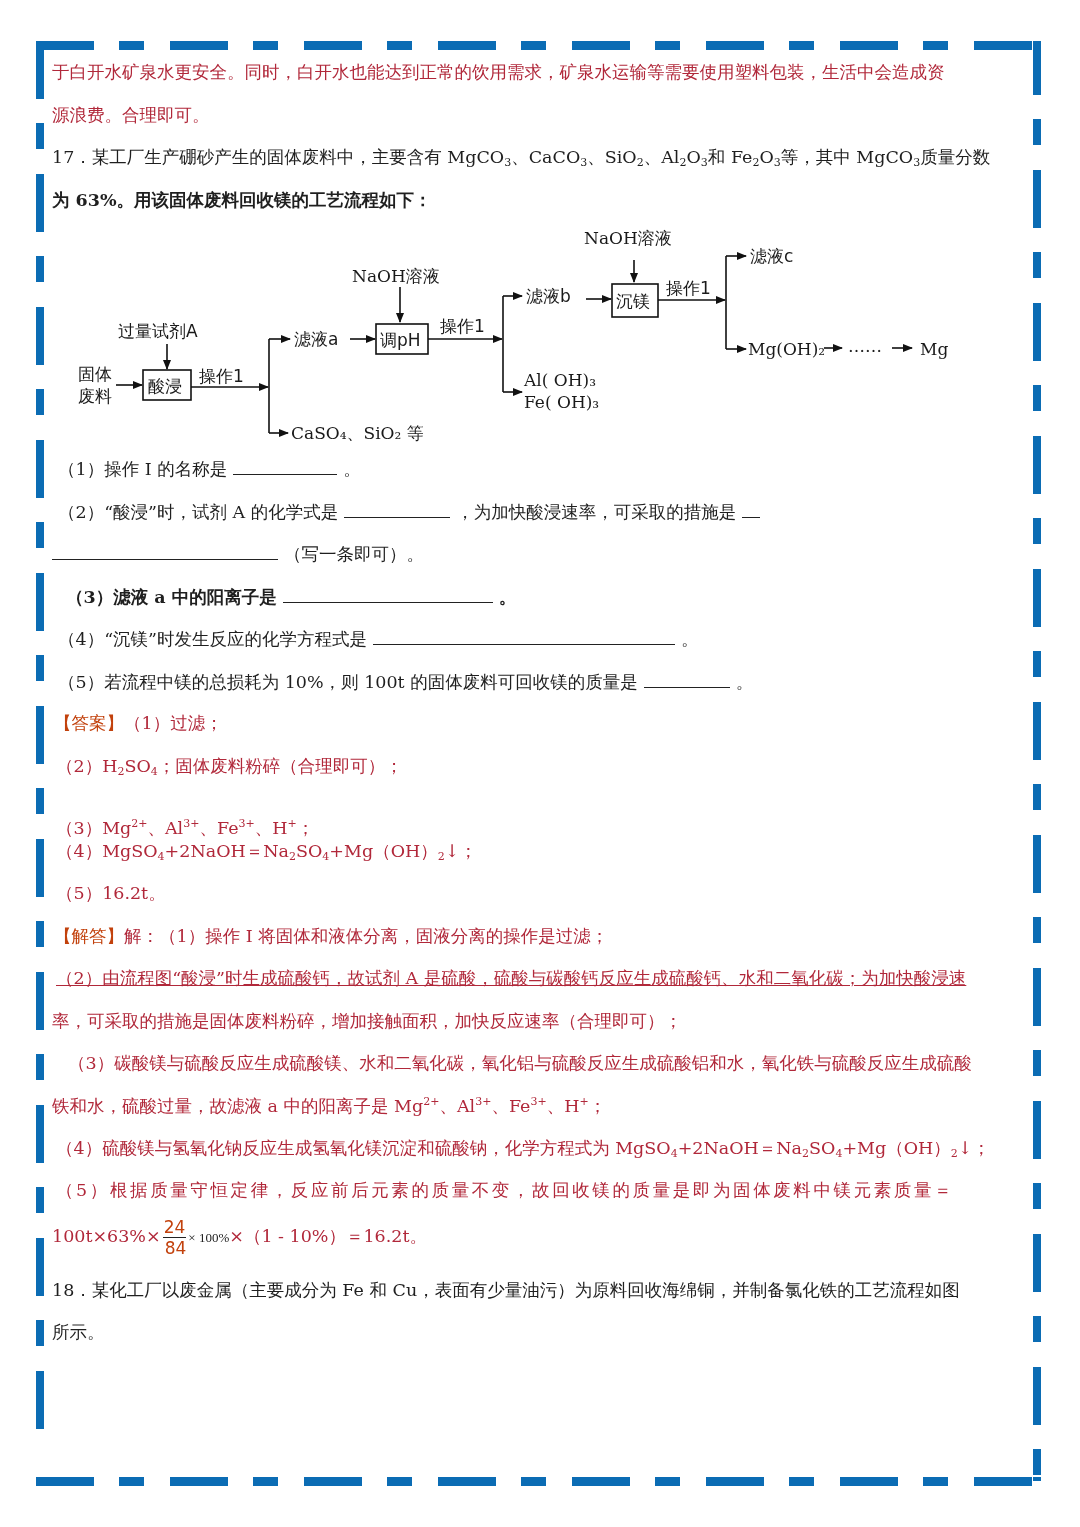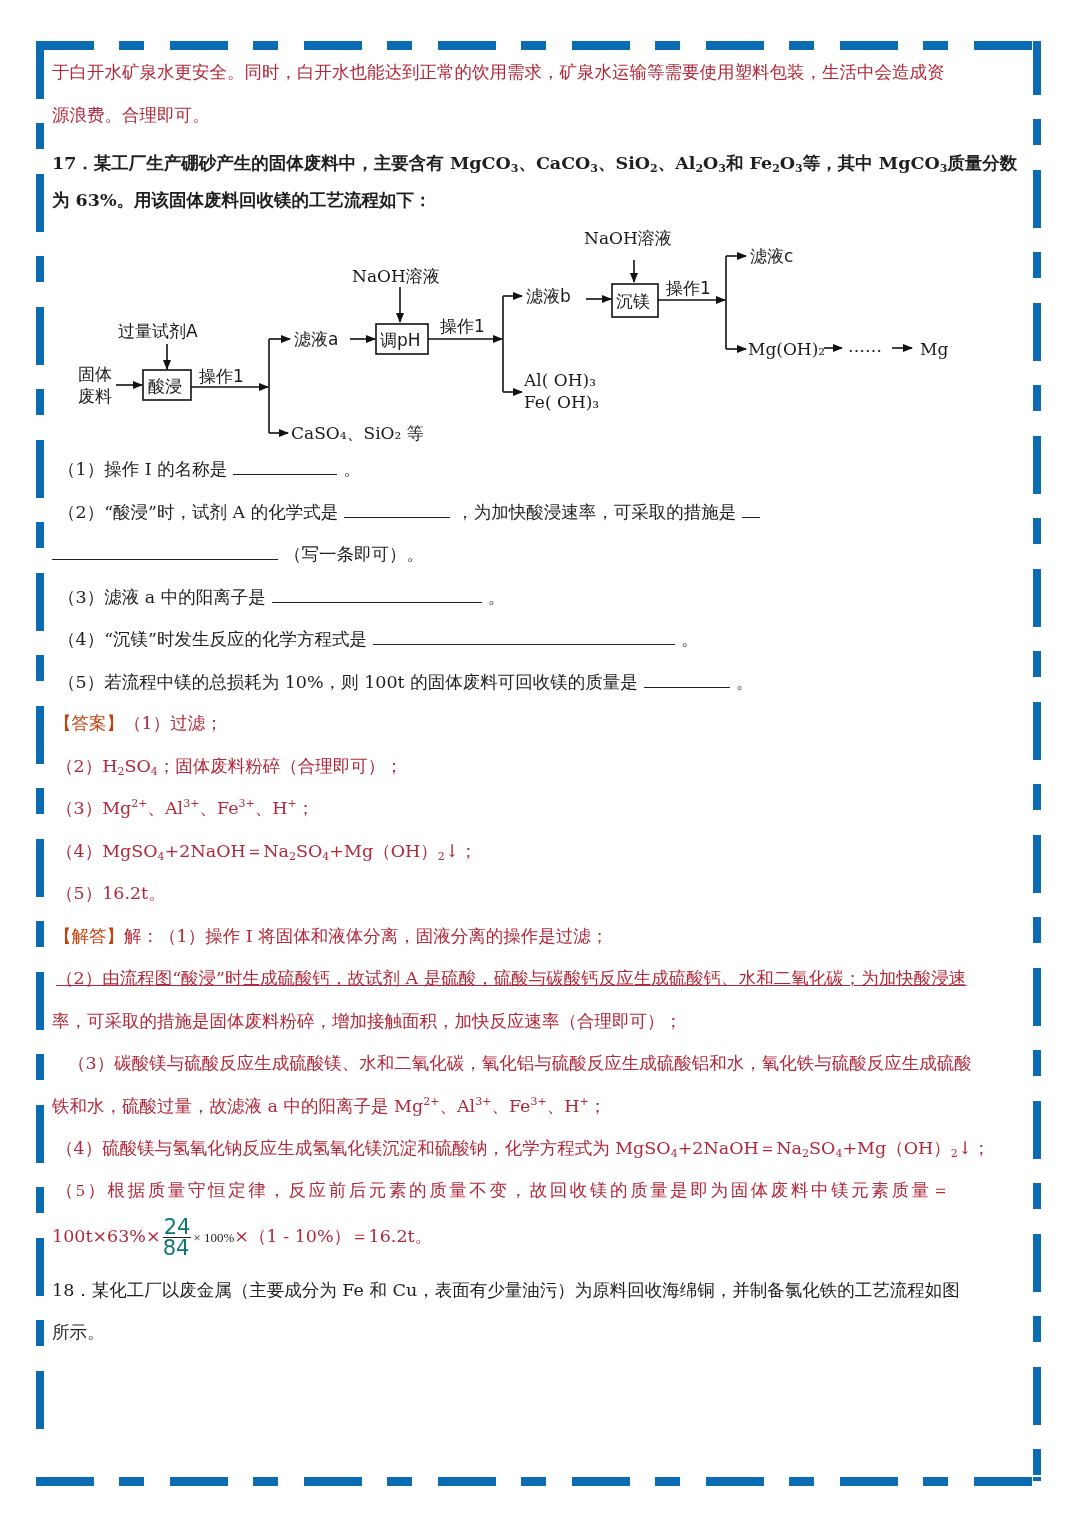--- a/index.html
+++ b/index.html
@@ -18,42 +18,42 @@
     background: repeating-linear-gradient(180deg, #0b6cb4 0 58px, transparent 58px 82px, #0b6cb4 82px 108px, transparent 108px 133px);
     background-position: 0 -4px; }
 
   .line { position: absolute; left: 52px; font-size: 17.5px; line-height: 24px; white-space: nowrap; }
   .red { color: #b1283a; }
   .black { color: #1f1f1f; }
   .tag { color: #c2410c; }
   .blank { display: inline-block; border-bottom: 1.3px solid #222; height: 18px; vertical-align: baseline; margin: 0 6px; }
   sub { font-size: 11px; vertical-align: -3px; line-height: 0; }
   sup { font-size: 11px; vertical-align: 7px; line-height: 0; }
-  .frac { display: inline-block; vertical-align: middle; text-align: left; font-family: "DejaVu Sans", sans-serif; color: #0f766e; font-size: 21px; line-height: 20px; margin: 0 2px; }
+  .frac { display: inline-block; vertical-align: middle; text-align: right; font-family: "DejaVu Sans", sans-serif; color: #c2410c; font-size: 17px; line-height: 20px; margin: 0 2px; }
   .frac .num { display: block; border-bottom: 1.3px solid #222; padding: 0 1px; }
   .frac .den { display: block; }
   .sans-black { font-family: Liberation Serif, serif; color: #222; font-size: 13px; }
 
   
   #flowchart { position: absolute; left: 70px; top: 222px; width: 920px; height: 230px; }
   #flowchart text { font-family: "DejaVu Sans", sans-serif; font-size: 17px; fill: #1a1a1a; }
   #flowchart .serif { font-family: "DejaVu Serif", serif; }
 </style>
 </head>
 <body>
 
 <div id="frame-top" class="frame-h"></div>
 <div id="frame-bottom" class="frame-h"></div>
 <div id="frame-left" class="frame-v"></div>
 <div id="frame-right" class="frame-v"></div>
 
 <div class="line red" style="top:60px;">于白开水矿泉水更安全。同时，白开水也能达到正常的饮用需求，矿泉水运输等需要使用塑料包装，生活中会造成资</div>
 <div class="line red" style="top:103px;">源浪费。合理即可。</div>
 
-<div class="line black" style="top:151px;font-weight:bold;">
+<div class="line black" style="top:145px;">
   <span>17．某工厂生产硼砂产生的固体废料中，主要含有 MgCO</span><sub>3</sub><span>、CaCO</span><sub>3</sub><span>、SiO</span><sub>2</sub><span>、Al</span><sub>2</sub><span>O</span><sub>3</sub><span>和 Fe</span><sub>2</sub><span>O</span><sub>3</sub><span>等，其中 MgCO</span><sub>3</sub><span>质量分数</span>
 </div>
 <div class="line black" style="top:188px;font-weight:bold;">为 63%。用该固体废料回收镁的工艺流程如下：</div>
 
 <svg id="flowchart" viewBox="0 0 920 230" width="920" height="230">
   <defs>
     <marker id="arr" markerWidth="10" markerHeight="10" refX="9" refY="5" orient="auto" markerUnits="userSpaceOnUse">
       <path d="M0,1 L10,5 L0,9 Z" fill="#111"></path>
     </marker>
   </defs>
@@ -114,55 +114,55 @@
 
 <div class="line black" style="top:456px; left:58px;">
   <span>（1）操作 I 的名称是</span><span class="blank" style="width:104px;"></span><span>。</span>
 </div>
 <div class="line black" style="top:499px; left:58px;">
   <span>（2）“酸浸”时，试剂 A 的化学式是</span><span class="blank" style="width:106px;"></span><span>，为加快酸浸速率，可采取的措施是</span><span class="blank" style="width:18px;"></span>
 </div>
 <div class="line black" style="top:541px;">
   <span class="blank" style="width:226px; margin-left:0;"></span><span>（写一条即可）。</span>
 </div>
-<div class="line black" style="top:584px; left:58px;">
+<div class="line black" style="top:584px; left:66px;font-weight:bold;">
   <span>（3）滤液 a 中的阳离子是</span><span class="blank" style="width:210px;"></span><span>。</span>
 </div>
 <div class="line black" style="top:626px; left:58px;">
   <span>（4）“沉镁”时发生反应的化学方程式是</span><span class="blank" style="width:302px;"></span><span>。</span>
 </div>
 <div class="line black" style="top:669px; left:58px;">
   <span>（5）若流程中镁的总损耗为 10%，则 100t 的固体废料可回收镁的质量是</span><span class="blank" style="width:86px;"></span><span>。</span>
 </div>
 
 <div class="line red" style="top:711px; left:54px;">
   <span class="tag">【答案】</span><span>（1）过滤；</span>
 </div>
 <div class="line red" style="top:754px; left:56px;">
   <span>（2）H</span><sub>2</sub><span>SO</span><sub>4</sub><span>；固体废料粉碎（合理即可）；</span>
 </div>
-<div class="line red" style="top:796px; left:56px;">
+<div class="line red" style="top:816px; left:56px;">
   <span>（3）Mg</span><sup>2+</sup><span>、Al</span><sup>3+</sup><span>、Fe</span><sup>3+</sup><span>、H</span><sup>+</sup><span>；</span>
 </div>
 <div class="line red" style="top:839px; left:56px;">
   <span>（4）MgSO</span><sub>4</sub><span>+2NaOH＝Na</span><sub>2</sub><span>SO</span><sub>4</sub><span>+Mg（OH）</span><sub>2</sub><span>↓；</span>
 </div>
 <div class="line red" style="top:881px; left:56px;">（5）16.2t。</div>
 
 <div class="line red" style="top:924px; left:54px;">
   <span class="tag">【解答】</span><span>解：（1）操作 I 将固体和液体分离，固液分离的操作是过滤；</span>
 </div>
 <div class="line red" style="top:966px; left:56px;text-decoration:underline;">（2）由流程图“酸浸”时生成硫酸钙，故试剂 A 是硫酸，硫酸与碳酸钙反应生成硫酸钙、水和二氧化碳；为加快酸浸速</div>
 <div class="line red" style="top:1009px;">率，可采取的措施是固体废料粉碎，增加接触面积，加快反应速率（合理即可）；</div>
 <div class="line red" style="top:1051px; left:68px;">（3）碳酸镁与硫酸反应生成硫酸镁、水和二氧化碳，氧化铝与硫酸反应生成硫酸铝和水，氧化铁与硫酸反应生成硫酸</div>
 <div class="line red" style="top:1094px;">
   <span>铁和水，硫酸过量，故滤液 a 中的阳离子是 Mg</span><sup>2+</sup><span>、Al</span><sup>3+</sup><span>、Fe</span><sup>3+</sup><span>、H</span><sup>+</sup><span>；</span>
 </div>
 <div class="line red" style="top:1136px; left:56px;">
   <span>（4）硫酸镁与氢氧化钠反应生成氢氧化镁沉淀和硫酸钠，化学方程式为 MgSO</span><sub>4</sub><span>+2NaOH＝Na</span><sub>2</sub><span>SO</span><sub>4</sub><span>+Mg（OH）</span><sub>2</sub><span>↓；</span>
 </div>
-<div class="line red" style="top:1178px; left:56px; letter-spacing:2.6px;font-family:Liberation Serif, serif;">（5）根据质量守恒定律，反应前后元素的质量不变，故回收镁的质量是即为固体废料中镁元素质量＝</div>
+<div class="line red" style="top:1178px; left:56px; letter-spacing:2.6px;">（5）根据质量守恒定律，反应前后元素的质量不变，故回收镁的质量是即为固体废料中镁元素质量＝</div>
 <div class="line red" style="top:1214px; line-height:44px;">
   <span>100t×63%×</span><span class="frac"><span class="num">24</span><span class="den">84</span></span><span class="sans-black">× 100%</span><span>×（1 - 10%）＝16.2t。</span>
 </div>
 
 <div class="line black" style="top:1278px;">18．某化工厂以废金属（主要成分为 Fe 和 Cu，表面有少量油污）为原料回收海绵铜，并制备氯化铁的工艺流程如图</div>
 <div class="line black" style="top:1320px;">所示。</div>
 
 </body></html>

